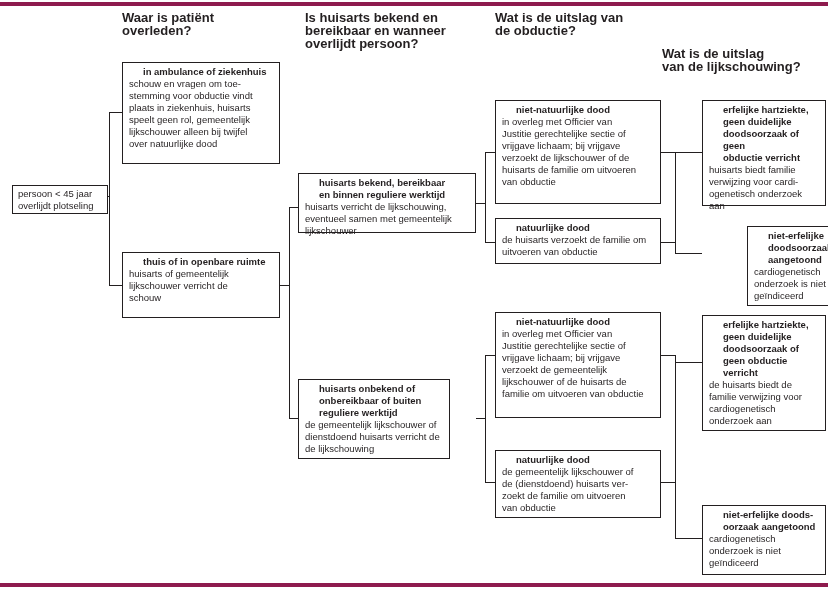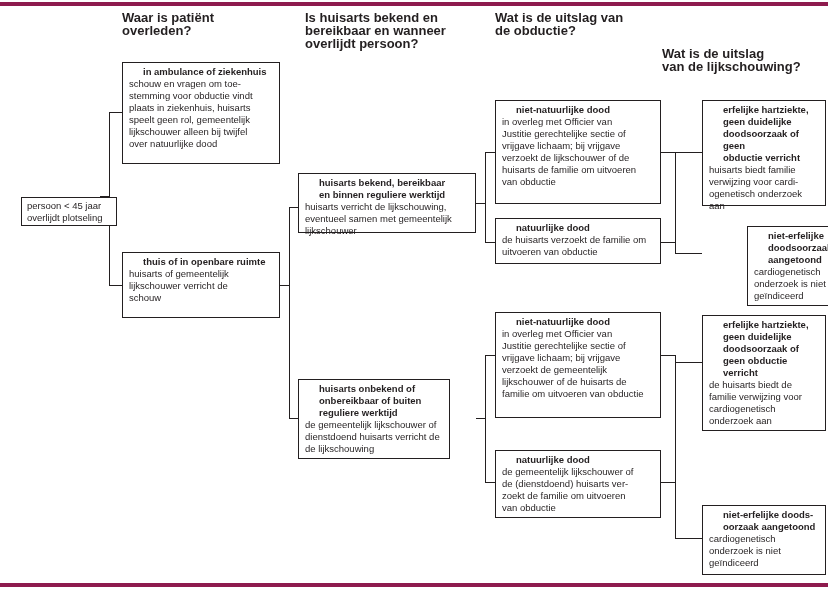--- a/index.html
+++ b/index.html
@@ -44,21 +44,21 @@
   <div class="col-header" style="left:122px;top:11px;">Waar is patiënt
 overleden?</div>
   <div class="col-header" style="left:305px;top:11px;">Is huisarts bekend en
 bereikbaar en wanneer
 overlijdt persoon?</div>
   <div class="col-header" style="left:495px;top:11px;">Wat is de uitslag van
 de obductie?</div>
   <div class="col-header" style="left:662px;top:11px;margin-top:36px;">Wat is de uitslag
 van de lijkschouwing?</div>
 
-  <div class="box sm" style="left:21px;top:185px;width:96px;height:29px;margin-top:12px;">
+  <div class="box sm" style="left:12px;top:185px;width:96px;height:29px;">
     <div class="b">persoon &lt; 45 jaar
 overlijdt plotseling</div>
   </div>
 
   <div class="box" style="left:122px;top:62px;width:158px;height:102px;">
     <div class="t">in ambulance of ziekenhuis</div>
     <div class="b">schouw en vragen om toe-
 stemming voor obductie vindt
 plaats in ziekenhuis, huisarts
 speelt geen rol, gemeentelijk

